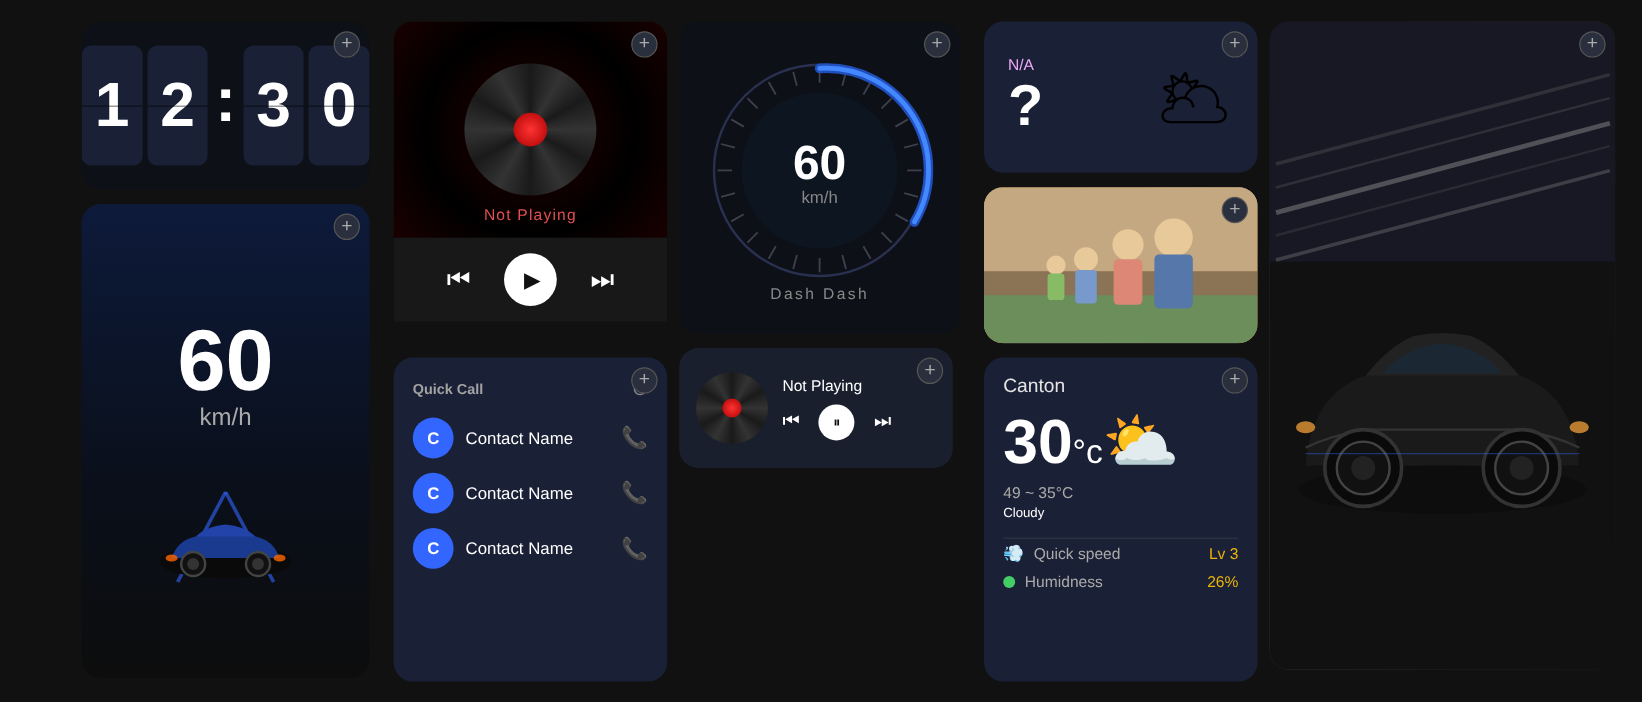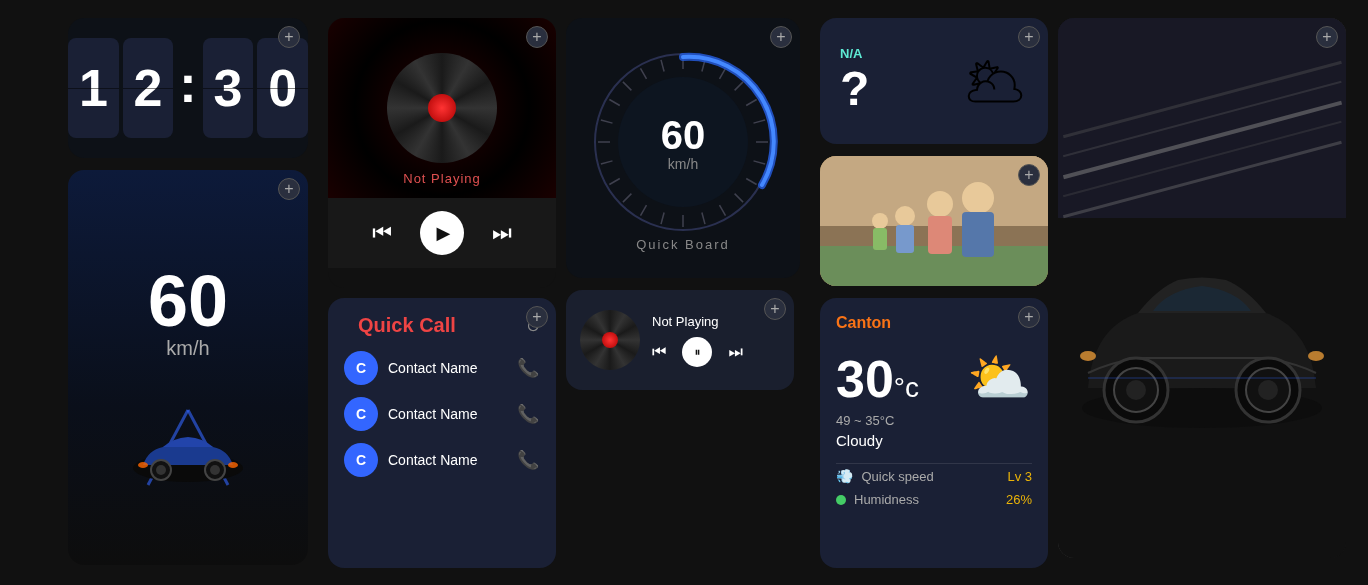--- a/index.html
+++ b/index.html
@@ -198,21 +198,21 @@
     #weather-na {
       left: 820px; top: 18px;
       width: 228px; height: 126px;
       background: #1a2035;
       display: flex;
       align-items: center;
       padding: 16px 20px;
       gap: 20px;
     }
     .na-left { flex: 1; }
-    .na-label { font-size: 13px; color: #5eead4; font-weight: bold; }
+    .na-label { font-size: 13px; color: #f0abfc; }
     .na-question { font-size: 48px; color: white; font-weight: bold; }
     .cloud-icon-large { font-size: 52px; }
 
     
     #family-widget {
       left: 820px; top: 156px;
       width: 228px; height: 130px;
       background: #555;
       overflow: hidden;
     }
@@ -248,24 +248,23 @@
       background: #1a2035;
       padding: 16px;
     }
     .qc-header {
       display: flex;
       align-items: center;
       justify-content: space-between;
       margin-bottom: 14px;
     }
     .qc-title {
-      color: #ef4444;
-      font-size: 20px;
+      color: #a3a3a3;
+      font-size: 12px;
       font-weight: 600;
-      margin-left: 14px;
     }
     .qc-settings {
       color: #888;
       font-size: 16px;
       cursor: pointer;
     }
     .contact-item {
       display: flex;
       align-items: center;
       justify-content: space-between;
@@ -360,29 +359,28 @@
     }
 
     
     #weather-canton {
       left: 820px; top: 298px;
       width: 228px; height: 270px;
       background: #1a2035;
       padding: 16px;
     }
     .canton-title {
-      color: #f97316;
+      color: #e5e5e5;
       font-size: 16px;
-      font-weight: 700;
-      margin-bottom: 16px;
+      font-weight: 400;
+      margin-bottom: 6px;
     }
     .weather-main {
       display: flex;
       align-items: center;
-      justify-content: space-between;
       margin-bottom: 4px;
     }
     .temp-large {
       font-size: 52px;
       font-weight: bold;
       color: white;
       line-height: 1;
     }
     .temp-sup {
       font-size: 28px;
@@ -391,21 +389,21 @@
     .sun-cloud-icon {
       font-size: 52px;
     }
     .temp-range {
       color: #aaa;
       font-size: 13px;
       margin-bottom: 4px;
     }
     .cloudy-label {
       color: white;
-      font-size: 15px;
+      font-size: 11px;
       margin-bottom: 14px;
     }
     .weather-detail {
       display: flex;
       align-items: center;
       justify-content: space-between;
       margin-bottom: 8px;
     }
     .detail-left {
       display: flex;
@@ -550,21 +548,21 @@
 
       <path d="M95,10 A85,85 0 0,1 174,138" fill="none" stroke="#2255cc" stroke-width="8" stroke-linecap="round" opacity="0.9"></path>
       <path d="M95,10 A85,85 0 0,1 174,138" fill="none" stroke="#4488ff" stroke-width="4" stroke-linecap="round"></path>
 
       <circle cx="95" cy="95" r="65" fill="#0d1520"></circle>
 
       <text x="95" y="102" text-anchor="middle" font-size="40" font-weight="bold" fill="white">60</text>
       <text x="95" y="122" text-anchor="middle" font-size="14" fill="#888">km/h</text>
     </svg>
   </div>
-  <div class="gauge-label">Quick Board</div>
+  <div class="gauge-label">Dash Dash</div>
 </div>
 
 <div class="widget" id="weather-na">
   <div class="plus-btn">+</div>
   <div class="na-left">
     <div class="na-label">N/A</div>
     <div class="na-question">?</div>
   </div>
   <div class="cloud-icon-large">🌥</div>
 </div>

